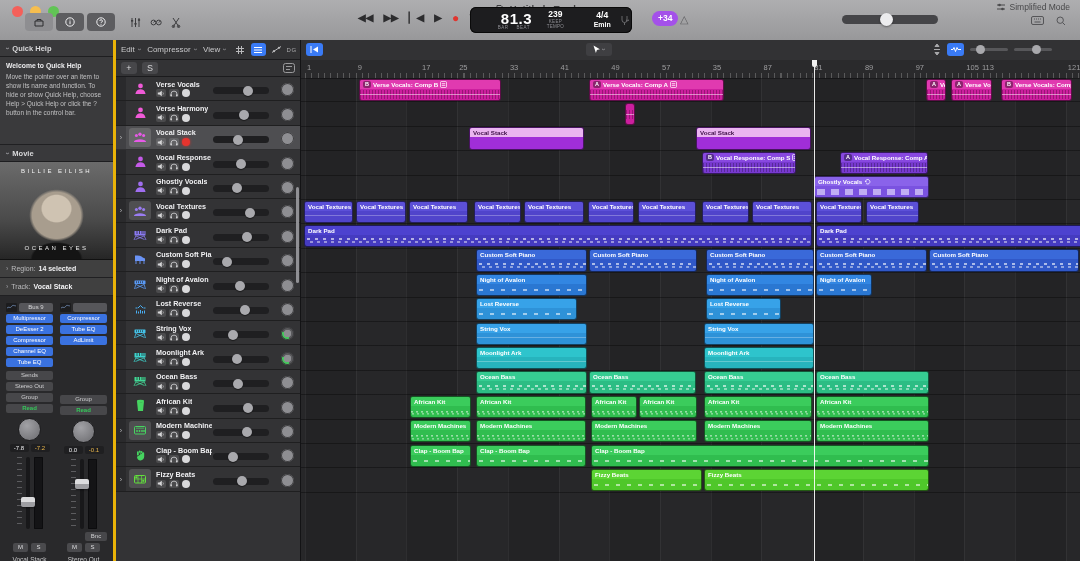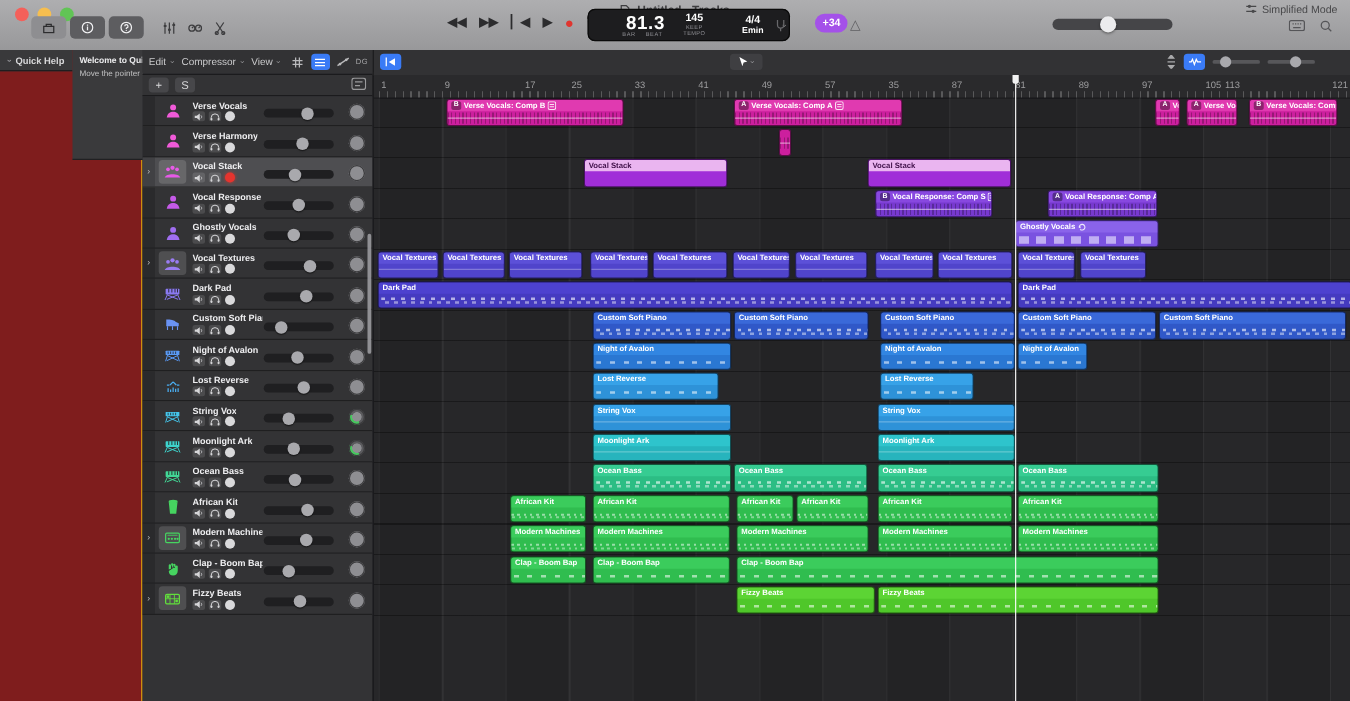--- a/index.html
+++ b/index.html
@@ -30,21 +30,21 @@
   .dimicons{position:absolute;left:620px;top:15px;display:flex;gap:8px;color:#68686b;align-items:center}
   .badge{position:absolute;left:652px;top:11px;background:#a451e9;color:#fff;font-size:8.5px;font-weight:700;border-radius:9px;padding:3px 6px;line-height:1}
   .metro{position:absolute;left:680px;top:13px;color:#5f5f62;font-size:11px}
   .mastervol{position:absolute;left:842px;top:15px;width:96px;height:9px;border-radius:5px;background:#454548}
   .mastervol i{position:absolute;left:40%;top:-2px;width:13px;height:13px;border-radius:50%;background:#ececee;box-shadow:0 1px 2px rgba(0,0,0,.4)}
   .simplified{position:absolute;right:10px;top:2px;display:flex;gap:4px;align-items:center;font-size:8.5px;color:#48484a}
   .tricons{position:absolute;right:14px;top:16px;display:flex;gap:12px;color:#555558}
   
   .main{position:absolute;top:40px;left:0;right:0;bottom:0;display:flex}
   
-  .inspector{width:113px;background:#7f1d1d;border-right:1px solid #eab308;display:flex;flex-direction:row;color:#c9c9cb}
+  .inspector{width:113px;background:#404040;border-right:3px solid #eab308;display:flex;flex-direction:column;color:#c9c9cb}
   .sech{height:16px;background:#39393b;border-bottom:1px solid #1e1e20;display:flex;align-items:center;gap:4px;padding:0 6px;font-size:7.5px;font-weight:700;color:#d8d8da;flex:none}
   .chev{display:inline-block;transform:rotate(90deg);font-size:7px;color:#9a9a9e}
   .chev.r{transform:none}
   .qhbox{flex:none;height:88px;background:#3a3a3c;border-bottom:1px solid #202022;padding:5px 6px;box-sizing:border-box}
   .qhbox b{display:block;font-size:6.8px;color:#ececee;margin-bottom:3px}
   .qhbox p{margin:0;font-size:6.5px;line-height:1.4;color:#c0c0c2}
   .artwork{flex:none;height:97px;position:relative;border-bottom:1px solid #111;
     background:
       radial-gradient(ellipse 26px 24px at 50% 48%, #cfc3b2 0 55%, rgba(207,195,178,0) 60%),
       radial-gradient(ellipse 44px 42px at 50% 55%, #a89d8e 0 55%, rgba(168,157,142,0) 62%),
@@ -213,21 +213,21 @@
 
     <div class="lcd">
       <div class="lcd-pos">
         <div class="big">81.3</div>
         <div class="lcd-sub">
           <span>BAR</span>
           <span>BEAT</span>
         </div>
       </div>
       <div class="lcd-col">
-        <span class="mid">145</span>
+        <span class="mid">239</span>
         <span class="tiny">KEEP</span>
         <span class="tiny">TEMPO</span>
       </div>
       <div class="lcd-col">
         <span class="mid">4/4</span>
         <span class="key">Emin</span>
       </div>
       <span class="lcd-chev">›</span>
     </div>
 

